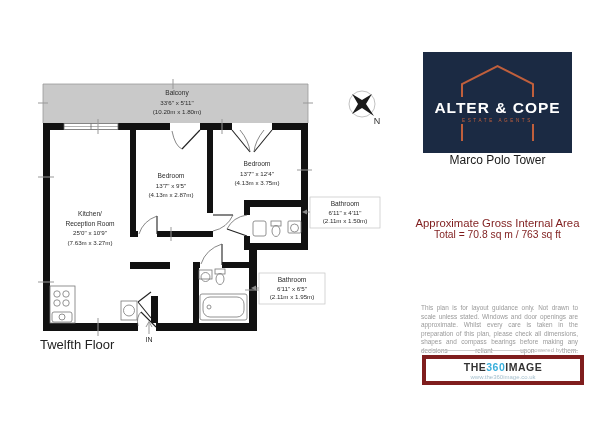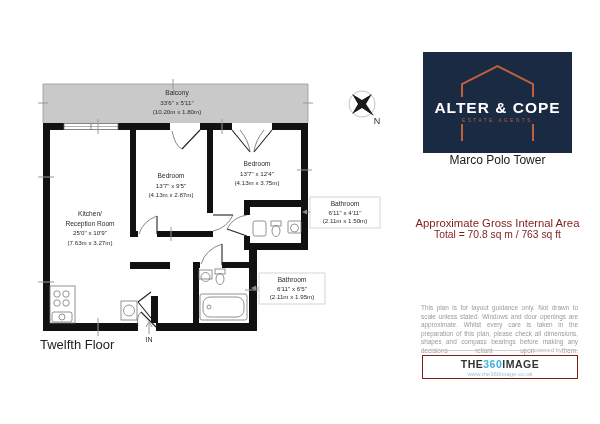--- a/index.html
+++ b/index.html
@@ -20,21 +20,21 @@
   .area-block{left:408px;top:217px;width:179px;text-align:center;color:#7f1d1d;}
   .area-heading{font-size:11.3px;}
   .area-total{font-size:10.3px;}
   .disclaimer{left:421px;top:304px;width:157px;font-size:6.4px;line-height:8.6px;
               color:#9a9a9a;text-align:justify;text-align-last:justify;}
   .powered-row{left:422px;top:347px;width:156px;display:flex;align-items:center;
                color:#b0b0b0;font-size:6px;}
   .powered-row .ln{border-top:1px solid #cfcfcf;height:0;}
   .powered-row .ln.long{flex:1;margin-right:4px;}
   .powered-row .ln.short{width:12px;margin-left:4px;}
-  .img-box{left:422px;top:355px;width:154px;height:22px;border:1px solid #7f1d1d;
+  .img-box{left:422px;top:355px;width:154px;height:22px;border:4px solid #7f1d1d;
            background:#fff;text-align:center;}
   .img-brand{font-size:10.5px;font-weight:bold;letter-spacing:0.5px;color:#333;margin-top:2px;}
   .img-brand .c360{color:#3ab0dc;}
   .img-url{font-size:6px;color:#a5bfcd;margin-top:1px;}
   .floor-label{left:40px;top:337px;font-size:13px;color:#222;}
 </style>
 </head>
 <body>
 
 <div class="page">

